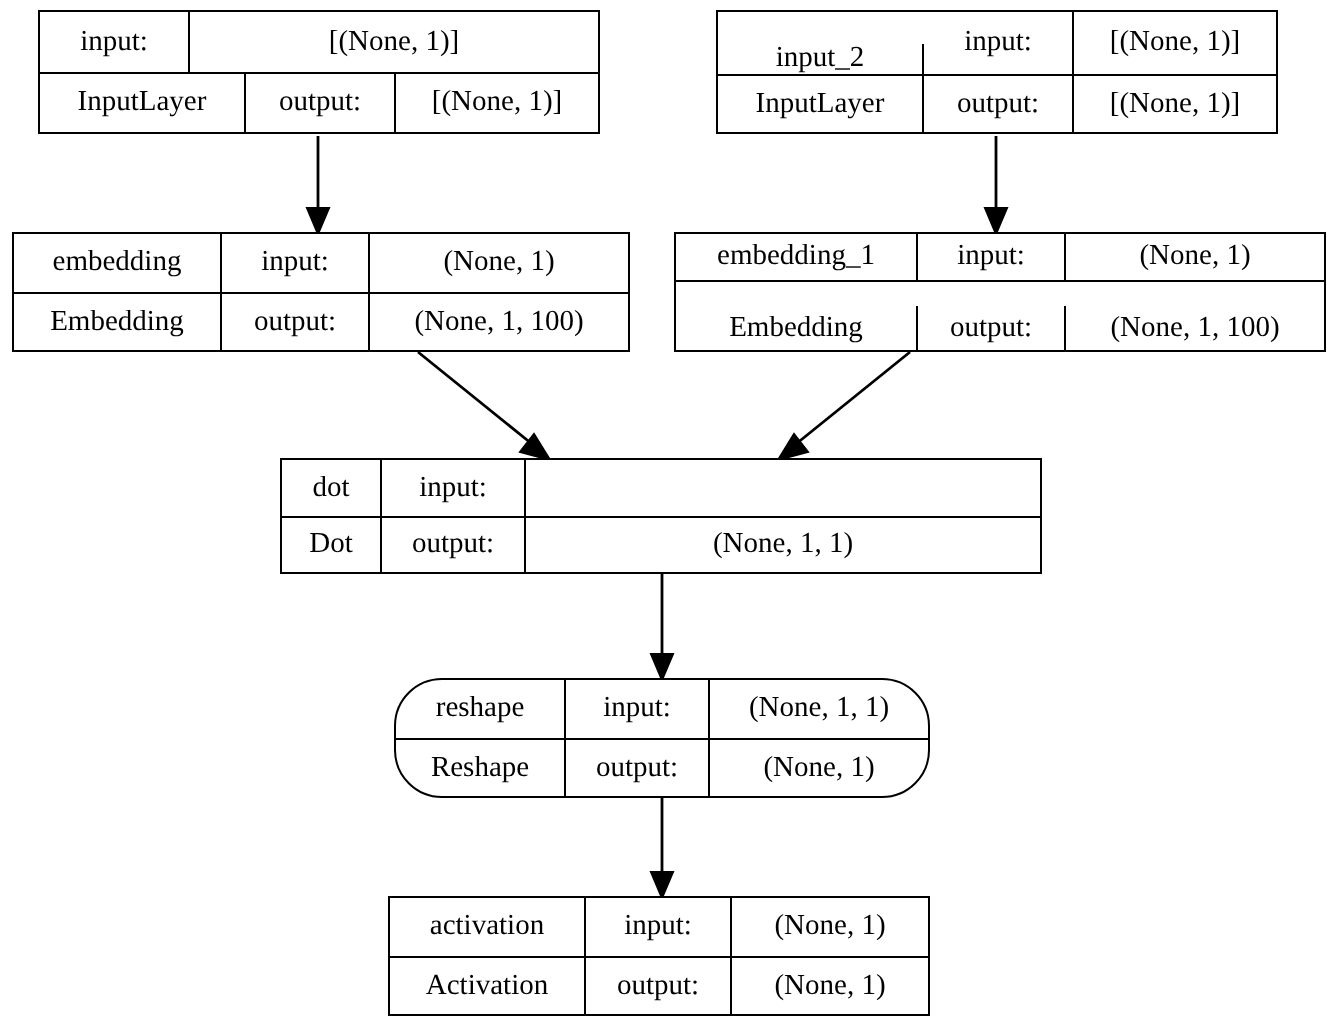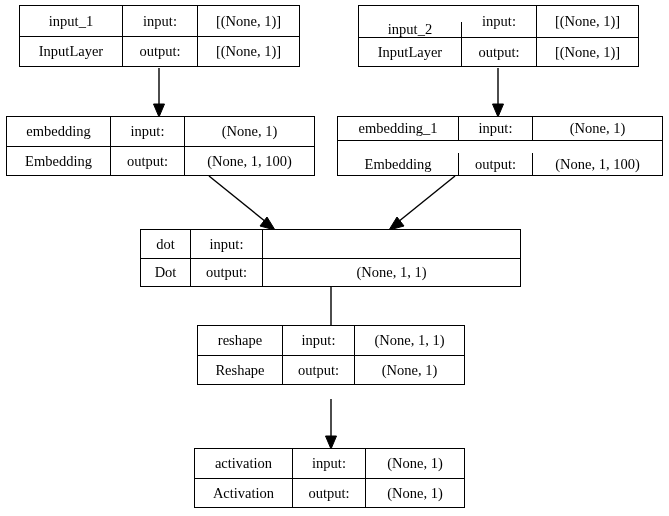--- a/index.html
+++ b/index.html
@@ -87,21 +87,20 @@
     <polygon points="331,340 325.5,327 336.5,327"></polygon>
   </svg>
 
   <svg class="edge" style="left:0px; top:0px; width:669px; height:516px;">
     <line x1="331" y1="399" x2="331" y2="438"></line>
     <polygon points="331,449 325.5,436 336.5,436"></polygon>
   </svg>
 
   <div class="node" style="left:19px; top:5px; width:281px; height:62px;">
     <div class="node-row top">
-      <div class="cell c-name" style="width:103px;">input_1</div>
       <div class="cell c-label" style="width:75px;">input:</div>
       <div class="cell c-shape" style="flex:1;">[(None, 1)]</div>
     </div>
     <div class="node-row">
       <div class="cell c-name" style="width:103px;">InputLayer</div>
       <div class="cell c-label" style="width:75px;">output:</div>
       <div class="cell c-shape" style="flex:1;">[(None, 1)]</div>
     </div>
   </div>
 
@@ -149,21 +148,21 @@
       <div class="cell c-name" style="width:50px;">dot</div>
       <div class="cell c-label" style="width:72px;">input:</div>
     </div>
     <div class="node-row">
       <div class="cell c-name" style="width:50px;">Dot</div>
       <div class="cell c-label" style="width:72px;">output:</div>
       <div class="cell c-shape" style="flex:1;">(None, 1, 1)</div>
     </div>
   </div>
 
-  <div class="node" style="left:197px; top:325px; width:268px; height:60px;">
+  <div class="node" style="left:197px; top:339px; width:268px; height:60px;border-radius:24px;">
     <div class="node-row top">
       <div class="cell c-name" style="width:85px;">reshape</div>
       <div class="cell c-label" style="width:72px;">input:</div>
       <div class="cell c-shape" style="flex:1;">(None, 1, 1)</div>
     </div>
     <div class="node-row">
       <div class="cell c-name" style="width:85px;">Reshape</div>
       <div class="cell c-label" style="width:72px;">output:</div>
       <div class="cell c-shape" style="flex:1;">(None, 1)</div>
     </div>

